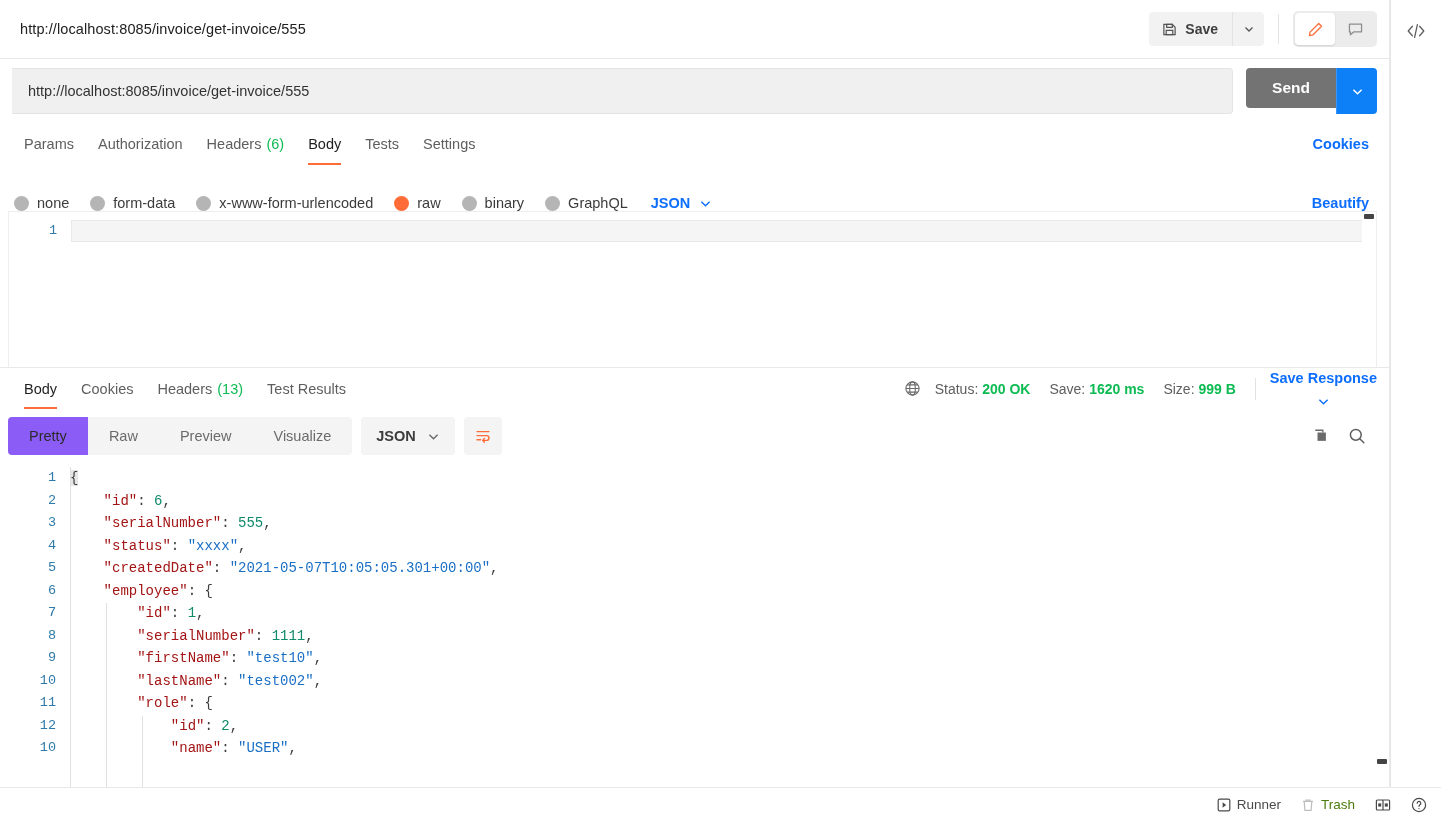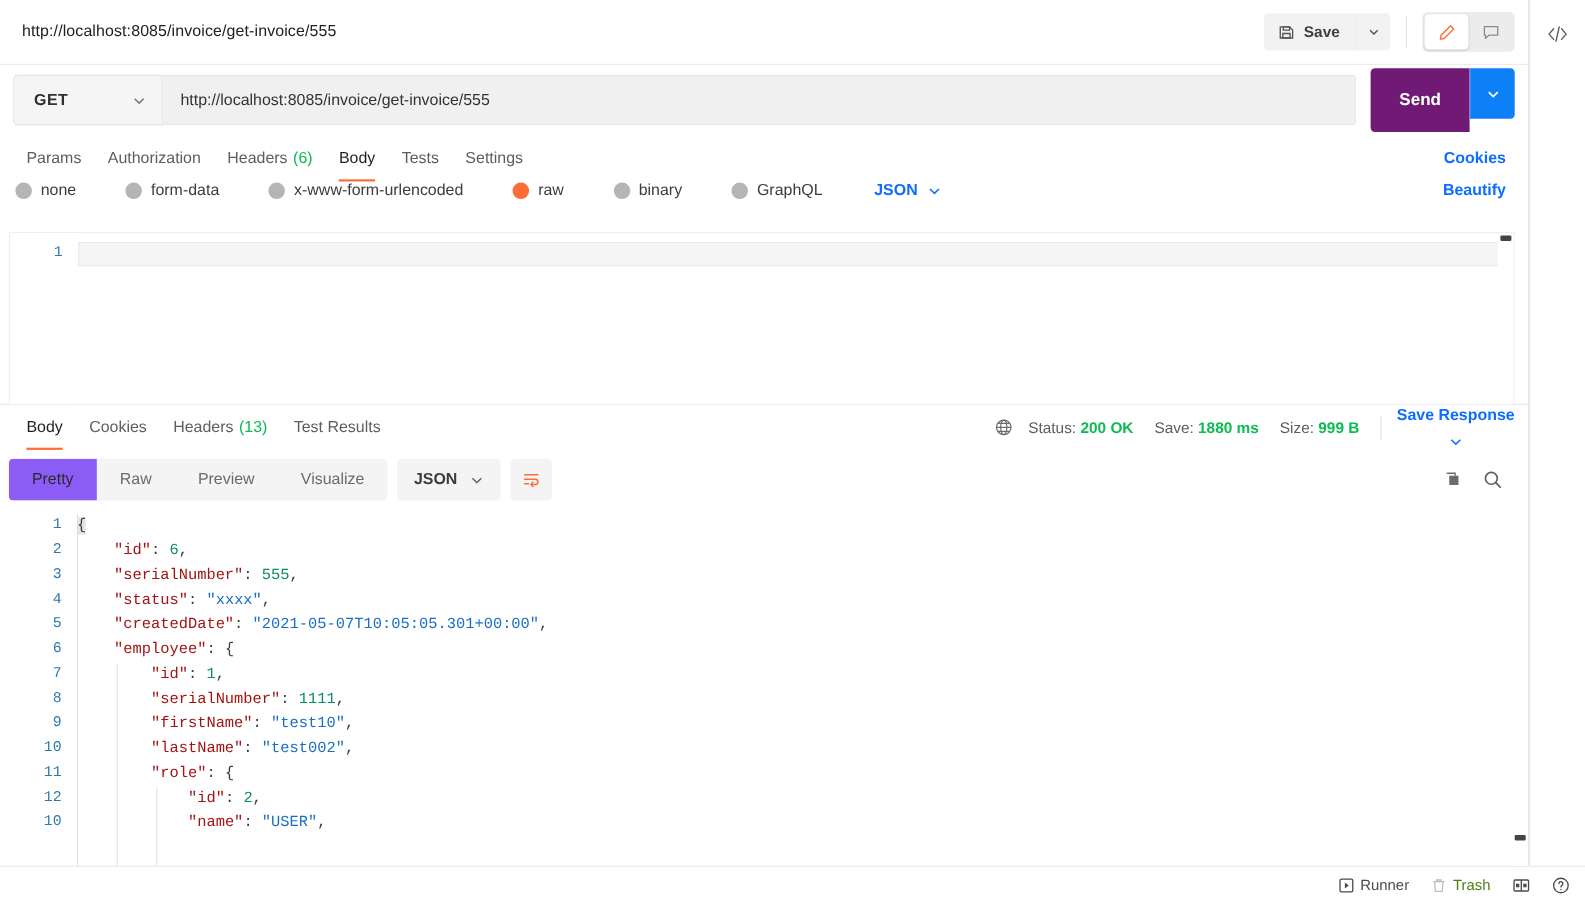--- a/index.html
+++ b/index.html
@@ -53,21 +53,21 @@
     justify-content: space-between; padding: 0 14px 0 18px; cursor: pointer;
   }
   .method-text { font-size: 14.5px; font-weight: 700; color: #2f2f2f; letter-spacing: .4px; }
   .url-input {
     flex: 1; height: 46px; background: #f0f0f0; border: 1px solid #e4e4e4; border-left: none;
     border-radius: 0 4px 4px 0; padding: 0 16px; font-size: 14.5px; color: #333;
     font-family: "Liberation Sans", sans-serif; outline: none;
   }
   .send-group { display: flex; margin-left: 13px; }
   .btn-send {
-    background: #701a75; color: #fff; border: none; height: 58px; padding: 0 26px;
+    background: #737373; color: #fff; border: none; height: 40px; padding: 0 26px;
     border-radius: 4px 0 0 4px; font-size: 15.5px; font-weight: 700; cursor: pointer;
   }
   .btn-send-caret {
     background: #0d7ff7; border: none; height: 46px; width: 41px;
     border-left: 1px solid #3a96f8; border-radius: 0 4px 4px 0; cursor: pointer;
     display: flex; align-items: center; justify-content: center;
   }
 
   
   .req-tabs { height: 42px; display: flex; align-items: stretch; padding: 0 12px 0 12px; flex: none; }
@@ -78,21 +78,21 @@
   .tab.active { color: #1f1f1f; }
   .tab.active::after {
     content: ""; position: absolute; left: 12px; right: 12px; bottom: 0;
     height: 2.5px; background: #ff6c37;
   }
   .tab .count { color: #0cbb52; margin-left: 5px; }
   .link-blue { color: #0d6efd; font-size: 14.5px; font-weight: 700; cursor: pointer; }
   .tabs-right { margin-left: auto; display: flex; align-items: center; padding-right: 8px; }
 
   
-  .body-type-row { height: 46px; display: flex; align-items: flex-start; padding: 0 12px 0 14px; flex: none; gap: 24px; }
+  .body-type-row { height: 46px; display: flex; align-items: flex-end; padding: 0 12px 0 14px; flex: none; }
   .radio-opt { display: flex; align-items: center; gap: 8px; margin-right: 21px; cursor: pointer; }
   .radio-dot { width: 15px; height: 15px; border-radius: 50%; background: #b5b5b5; flex: none; }
   .radio-dot.on { background: #ff6c37; }
   .radio-label { font-size: 14.5px; color: #3c3c3c; }
   .fmt-select { display: flex; align-items: center; gap: 9px; cursor: pointer; margin-left: 2px; }
   .fmt-text { font-size: 14.5px; color: #0d6efd; font-weight: 700; }
 
   
   .req-editor {
     flex: none; height: 156px; margin: 0 12px 0 8px; position: relative;
@@ -211,28 +211,20 @@
                 <svg width="17" height="17" viewBox="0 0 18 18" fill="none" stroke="#8d8d8d" stroke-width="1.35" stroke-linejoin="round">
                   <path d="M2.6 3.4h12.8v8.2H7l-3.4 3v-3h-1z"></path>
                 </svg>
               </span>
             </button>
           </div>
         </div>
       </div>
 
       <div class="url-bar">
-        <div class="method-select">
-          <span class="method-text">GET</span>
-          <span>
-            <svg width="13" height="13" viewBox="0 0 12 12" fill="none" stroke="#777" stroke-width="1.25">
-                <path d="M2.2 4.4L6 8.1l3.8-3.7"></path>
-              </svg>
-          </span>
-        </div>
         <input class="url-input" value="http://localhost:8085/invoice/get-invoice/555" style="">
         <div class="send-group">
           <button class="btn-send">Send</button>
           <button class="btn-send-caret">
             <span>
               <svg width="13" height="13" viewBox="0 0 12 12" fill="none" stroke="#fff" stroke-width="1.4">
                   <path d="M2.2 4.4L6 8.1l3.8-3.7"></path>
                 </svg>
             </span>
           </button>
@@ -332,21 +324,21 @@
         </div>
         <div class="meta-right">
           <span class="globe-icon">
             <svg width="17" height="17" viewBox="0 0 18 18" fill="none" stroke="#6b6b6b" stroke-width="1.15">
               <circle cx="9" cy="9" r="7"></circle>
                 <ellipse cx="9" cy="9" rx="3" ry="7"></ellipse>
               <path d="M2 9h14M3.2 5.2h11.6M3.2 12.8h11.6"></path>
             </svg>
           </span>
           <span class="meta-item"><span>Status:</span> <b>200 OK</b></span>
-          <span class="meta-item"><span>Save:</span> <b>1880 ms</b></span>
+          <span class="meta-item"><span>Save:</span> <b>1620 ms</b></span>
           <span class="meta-item"><span>Size:</span> <b>999 B</b></span>
           <span class="meta-sep"></span>
           <span class="link-blue" style="display:flex;align-items:center;gap:9px;flex-direction:column;">
             <span>Save Response</span>
             <span>
               <svg width="13" height="13" viewBox="0 0 12 12" fill="none" stroke="#0d6efd" stroke-width="1.3">
                   <path d="M2.2 4.4L6 8.1l3.8-3.7"></path>
                 </svg>
             </span>
           </span>

